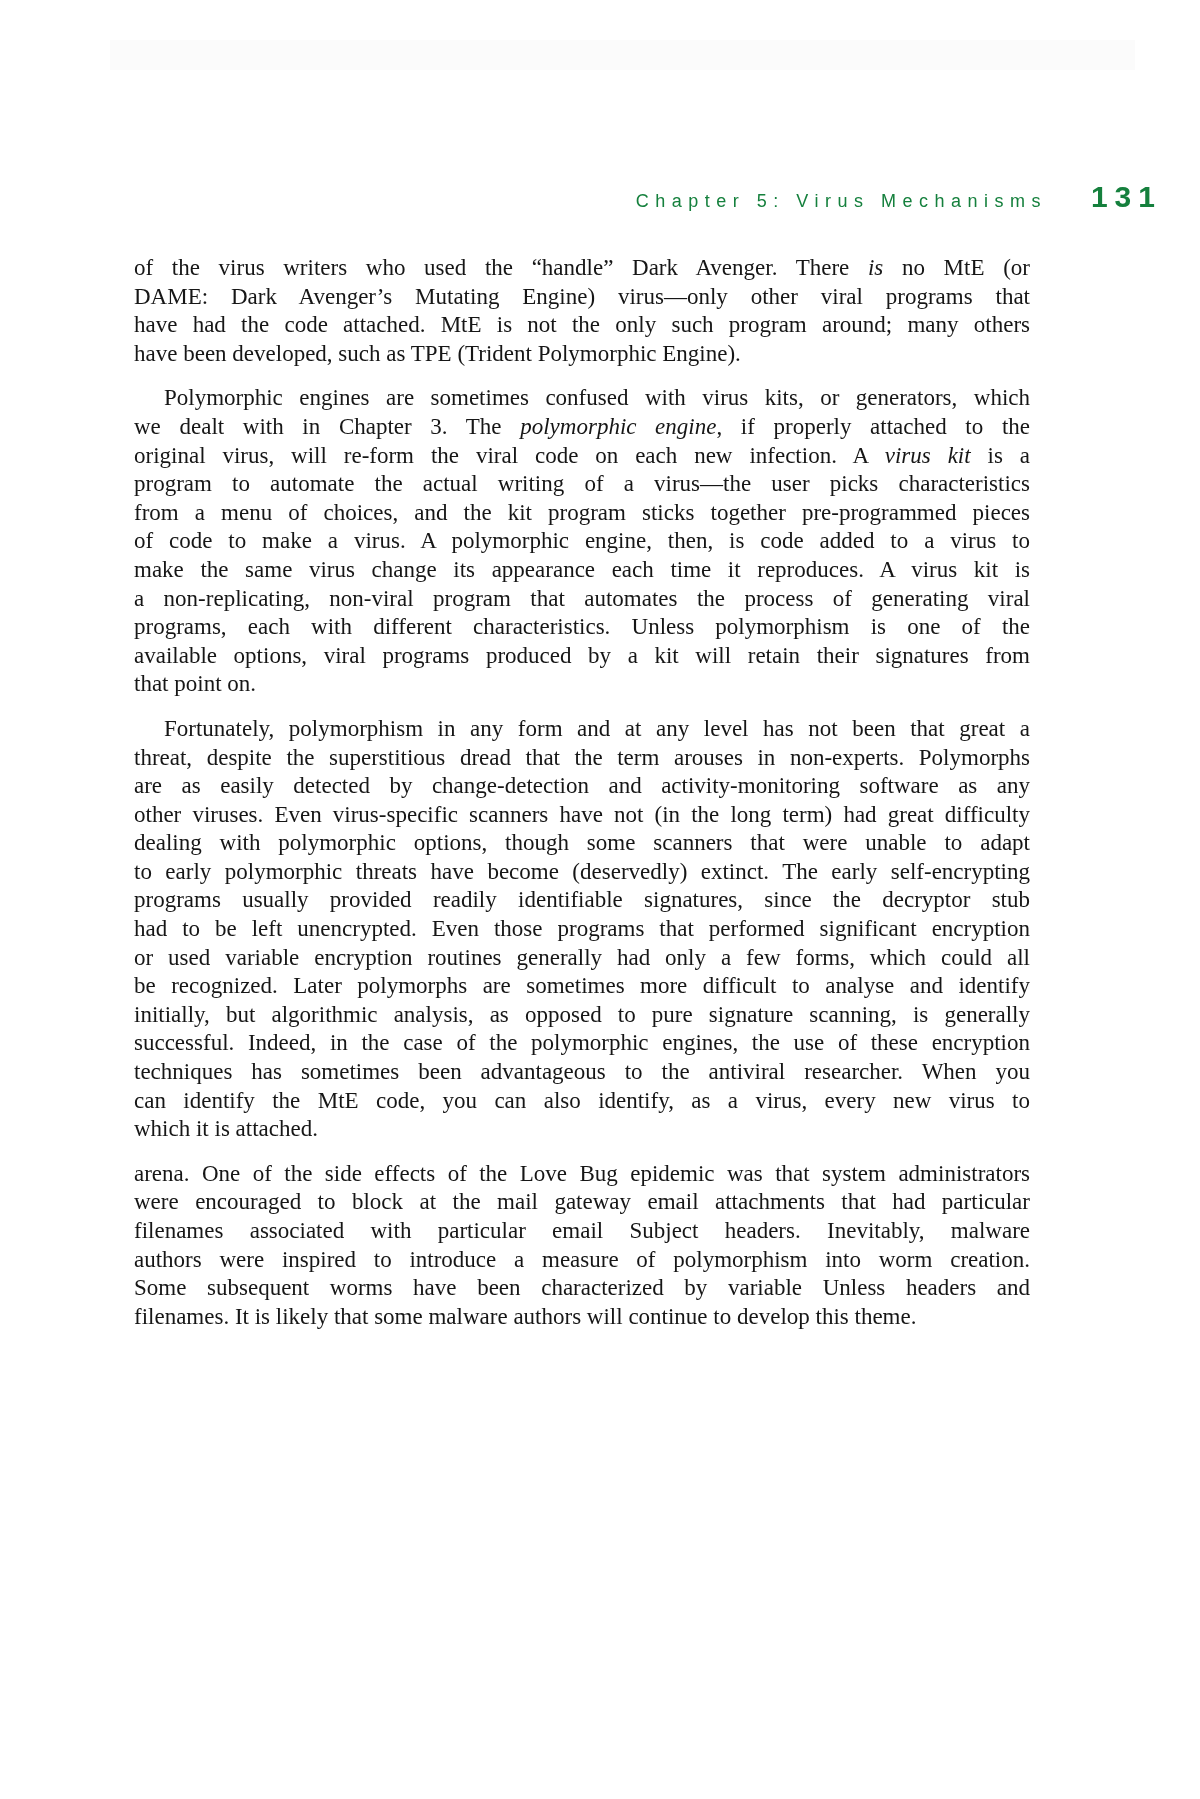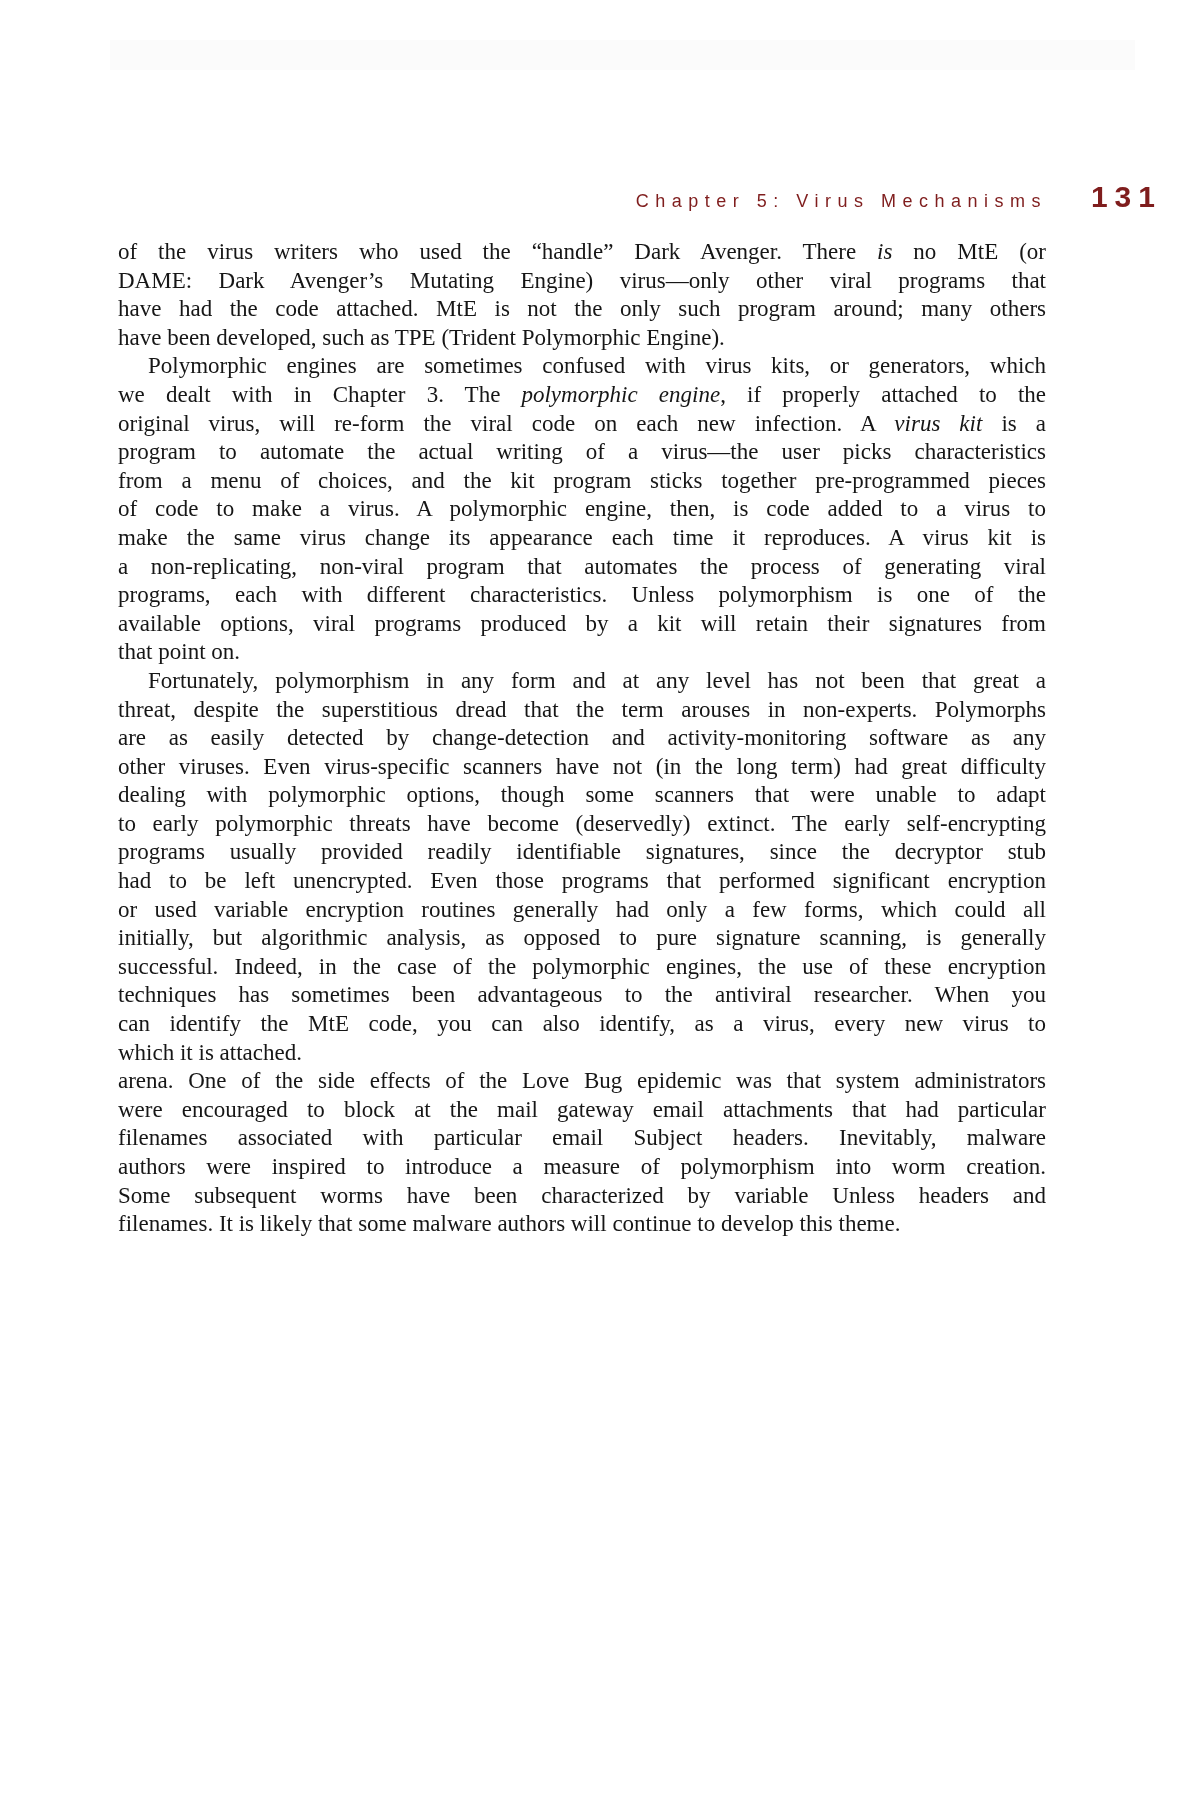--- a/index.html
+++ b/index.html
@@ -25,21 +25,21 @@
   }
   .header {
     position: absolute;
     top: 156px;
     left: 0;
     right: 38px;
     display: flex;
     justify-content: flex-end;
     align-items: baseline;
     gap: 44px;
-    color: #7f1d1d;
+    color: #15803d;
   }
   .chapter {
     font-family: "Liberation Sans", sans-serif;
     font-size: 18px;
     font-weight: 400;
     letter-spacing: 6.5px;
     white-space: nowrap;
   }
   .pagenum {
     font-family: "Liberation Sans", sans-serif;
@@ -51,21 +51,21 @@
   .body-text {
     position: absolute;
     left: 118px;
     top: 238px;
     width: 928px;
     font-family: "Liberation Serif", serif;
     font-size: 23px;
     line-height: 28.6px;
     color: #161616;
   }
-  .para { margin: 0; padding: 0; }
+  .para { margin: 16px; padding: 0; }
   .line {
     text-align: justify;
     text-align-last: justify;
     white-space: normal;
   }
   .line.last {
     text-align-last: left;
   }
   .line.indent {
     text-indent: 30px;
@@ -104,20 +104,21 @@
       <div class="para">
         <div class="line indent"><span>Fortunately, polymorphism in any form and at any level has not been that great a</span></div>
         <div class="line"><span>threat, despite the superstitious dread that the term arouses in non-experts. Polymorphs</span></div>
         <div class="line"><span>are as easily detected by change-detection and activity-monitoring software as any</span></div>
         <div class="line"><span>other viruses. Even virus-specific scanners have not (in the long term) had great difficulty</span></div>
         <div class="line"><span>dealing with polymorphic options, though some scanners that were unable to adapt</span></div>
         <div class="line"><span>to early polymorphic threats have become (deservedly) extinct. The early self-encrypting</span></div>
         <div class="line"><span>programs usually provided readily identifiable signatures, since the decryptor stub</span></div>
         <div class="line"><span>had to be left unencrypted. Even those programs that performed significant encryption</span></div>
         <div class="line"><span>or used variable encryption routines generally had only a few forms, which could all</span></div>
+        <div class="line"><span>be recognized. Later polymorphs are sometimes more difficult to analyse and identify</span></div>
         <div class="line"><span>initially, but algorithmic analysis, as opposed to pure signature scanning, is generally</span></div>
         <div class="line"><span>successful. Indeed, in the case of the polymorphic engines, the use of these encryption</span></div>
         <div class="line"><span>techniques has sometimes been advantageous to the antiviral researcher. When you</span></div>
         <div class="line"><span>can identify the MtE code, you can also identify, as a virus, every new virus to</span></div>
         <div class="line last"><span>which it is attached.</span></div>
       </div>
       <div class="para">
         <div class="line"><span>arena. One of the side effects of the Love Bug epidemic was that system administrators</span></div>
         <div class="line"><span>were encouraged to block at the mail gateway email attachments that had particular</span></div>
         <div class="line"><span>filenames associated with particular email Subject headers. Inevitably, malware</span></div>

